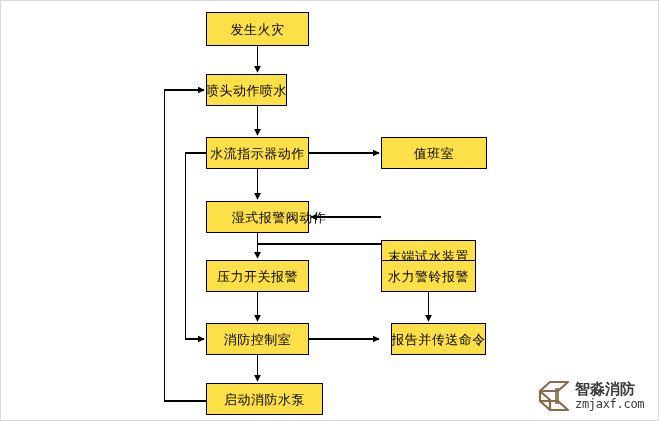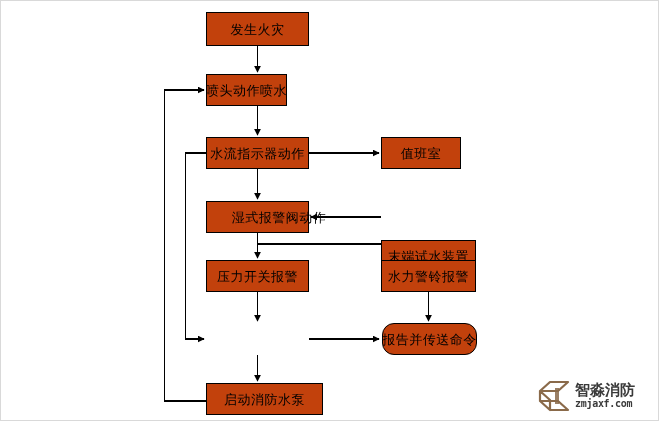--- a/index.html
+++ b/index.html
@@ -21,21 +21,21 @@
     position: absolute;
     left: 0;
     top: 0;
     width: 659px;
     height: 421px;
   }
   .node {
     position: absolute;
     box-sizing: border-box;
     border: 1px solid #000000;
-    background: #c2410c;
+    background: #fde047;
     display: flex;
     align-items: center;
     justify-content: center;
     color: #000000;
     font-size: 13px;
     line-height: 1;
     letter-spacing: 0.5px;
     white-space: nowrap;
   }
   .node-label {
@@ -66,22 +66,22 @@
     line-height: 1.05;
   }
   .wm-cn {
     font-size: 15px;
     font-weight: bold;
     color: #3a3a3a;
     letter-spacing: 0px;
     white-space: nowrap;
   }
   .wm-url {
-    font-size: 10px;
-    font-weight: bold;
+    font-size: 12px;
+    font-weight: normal;
     color: #3a3a3a;
     font-family: "DejaVu Sans Mono", "Liberation Mono", monospace;
     letter-spacing: -0.3px;
     white-space: nowrap;
   }
 </style>
 </head>
 <body>
 
 <div id="canvas">
@@ -127,42 +127,45 @@
   </div>
 
   <div class="node" style="left:205px; top:73px; width:81px; height:32px;">
     <span class="node-label">喷头动作喷水</span>
   </div>
 
   <div class="node" style="left:205px; top:136px; width:103px; height:32px;justify-content:center;">
     <span class="node-label">水流指示器动作</span>
   </div>
 
-  <div class="node" style="left:380px; top:136px; width:80px; height:32px;">
+  <div class="node" style="left:380px; top:136px; width:106px; height:32px;">
     <span class="node-label">值班室</span>
   </div>
 
   <div class="node" style="left:205px; top:200px; width:103px; height:32px;padding-left:43px;">
     <span class="node-label">湿式报警阀动作</span>
   </div>
 
   <div class="node" style="left:380px; top:200px; width:95px; height:32px;margin-top:39px;">
     <span class="node-label">末端试水装置</span>
   </div>
 
   <div class="node" style="left:205px; top:259px; width:103px; height:32px;">
     <span class="node-label">压力开关报警</span>
   </div>
 
   <div class="node" style="left:380px; top:259px; width:95px; height:32px;">
     <span class="node-label">水力警铃报警</span>
   </div>
 
+  <div class="node" style="left:205px; top:322px; width:103px; height:32px;">
+    <span class="node-label">消防控制室</span>
+  </div>
 
-  <div class="node" style="left:381px; top:322px; width:95px; height:32px;border-radius:12px;">
+  <div class="node" style="left:390px; top:322px; width:95px; height:32px;">
     <span class="node-label">报告并传送命令</span>
   </div>
 
   <div class="node" style="left:205px; top:382px; width:117px; height:32px;">
     <span class="node-label">启动消防水泵</span>
   </div>
 
   <div id="watermark">
     <div id="watermark-mark">
       <svg viewBox="0 0 34 34" width="34" height="34" xmlns="http://www.w3.org/2000/svg">

